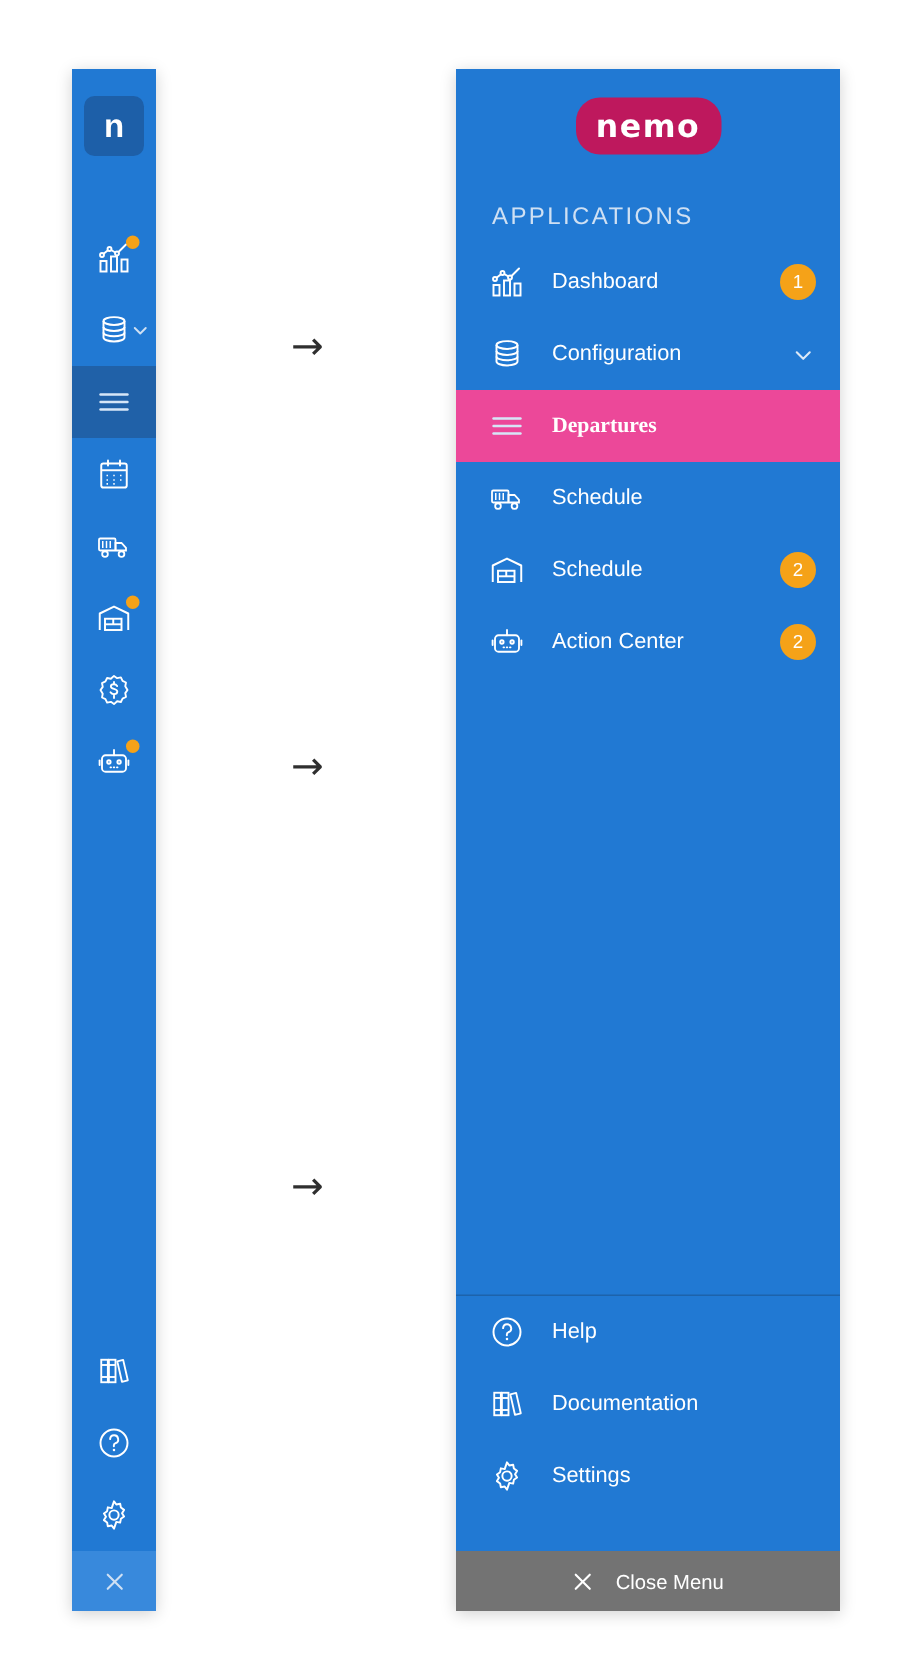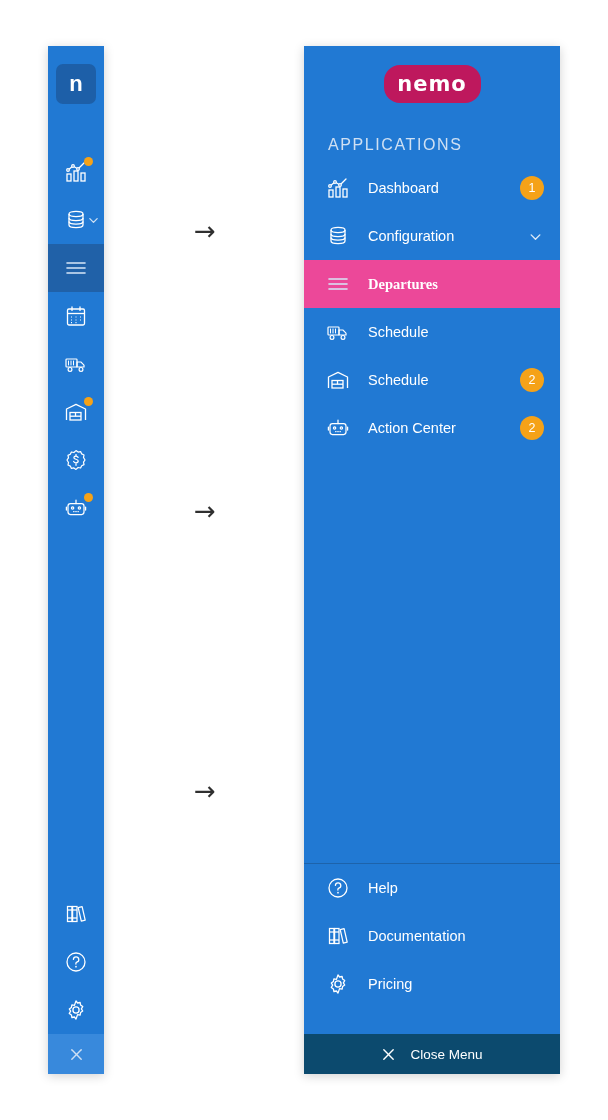--- a/index.html
+++ b/index.html
@@ -78,21 +78,21 @@
   .badge {
     position:absolute; right: 16px; top: 12px;
     width: 24px; height: 24px; border-radius: 50%;
     background: #f5a218; color:#fff; font-size: 12.5px;
     display:flex; align-items:center; justify-content:center; font-weight:500;
   }
   .chev-right { position:absolute; right: 18px; top: 18px; }
   .panel-flex { flex: 1 1 auto; }
   .divider { height: 1px; background: #1d63ab; width: 100%; }
   .panel-close {
-    height: 40px; background: #0c4a6e; color:#fff;
+    height: 40px; background: #737373; color:#fff;
     display:flex; align-items:center; justify-content:center; gap: 14px;
     font-size: 13.5px;
   }
 
   
   .arrow {
     position:absolute; color:#2f2f2f;
     font-size: 26px; line-height: 1;
     font-family: "DejaVu Sans", sans-serif;
   }
@@ -419,21 +419,21 @@
         <span class="nav-label">Documentation</span>
       </div>
 
       <div class="nav-item">
         <span class="nav-icon">
           <svg width="24" height="24" viewBox="0 0 24 24" fill="none" stroke="#fff" stroke-width="1.3">
             <path d="M12 2.9l1.55 2.1 2.55-.5.5 2.55 2.1 1.55-1.35 2.2 1.35 2.2-2.1 1.55-.5 2.55-2.55-.5L12 21.1l-1.55-2.1-2.55.5-.5-2.55-2.1-1.55 1.35-2.2-1.35-2.2 2.1-1.55.5-2.55 2.55.5z" stroke-linejoin="round"></path>
             <circle cx="12" cy="12" r="3.1"></circle>
           </svg>
         </span>
-        <span class="nav-label">Pricing</span>
+        <span class="nav-label">Settings</span>
       </div>
     </div>
 
     <div style="height:26px"></div>
 
     <div class="panel-close">
       <span>
         <svg width="15" height="15" viewBox="0 0 16 16" fill="none" stroke="#fff" stroke-width="1.5" stroke-linecap="round">
             <line x1="3" y1="3" x2="13" y2="13"></line>
             <line x1="13" y1="3" x2="3" y2="13"></line>

